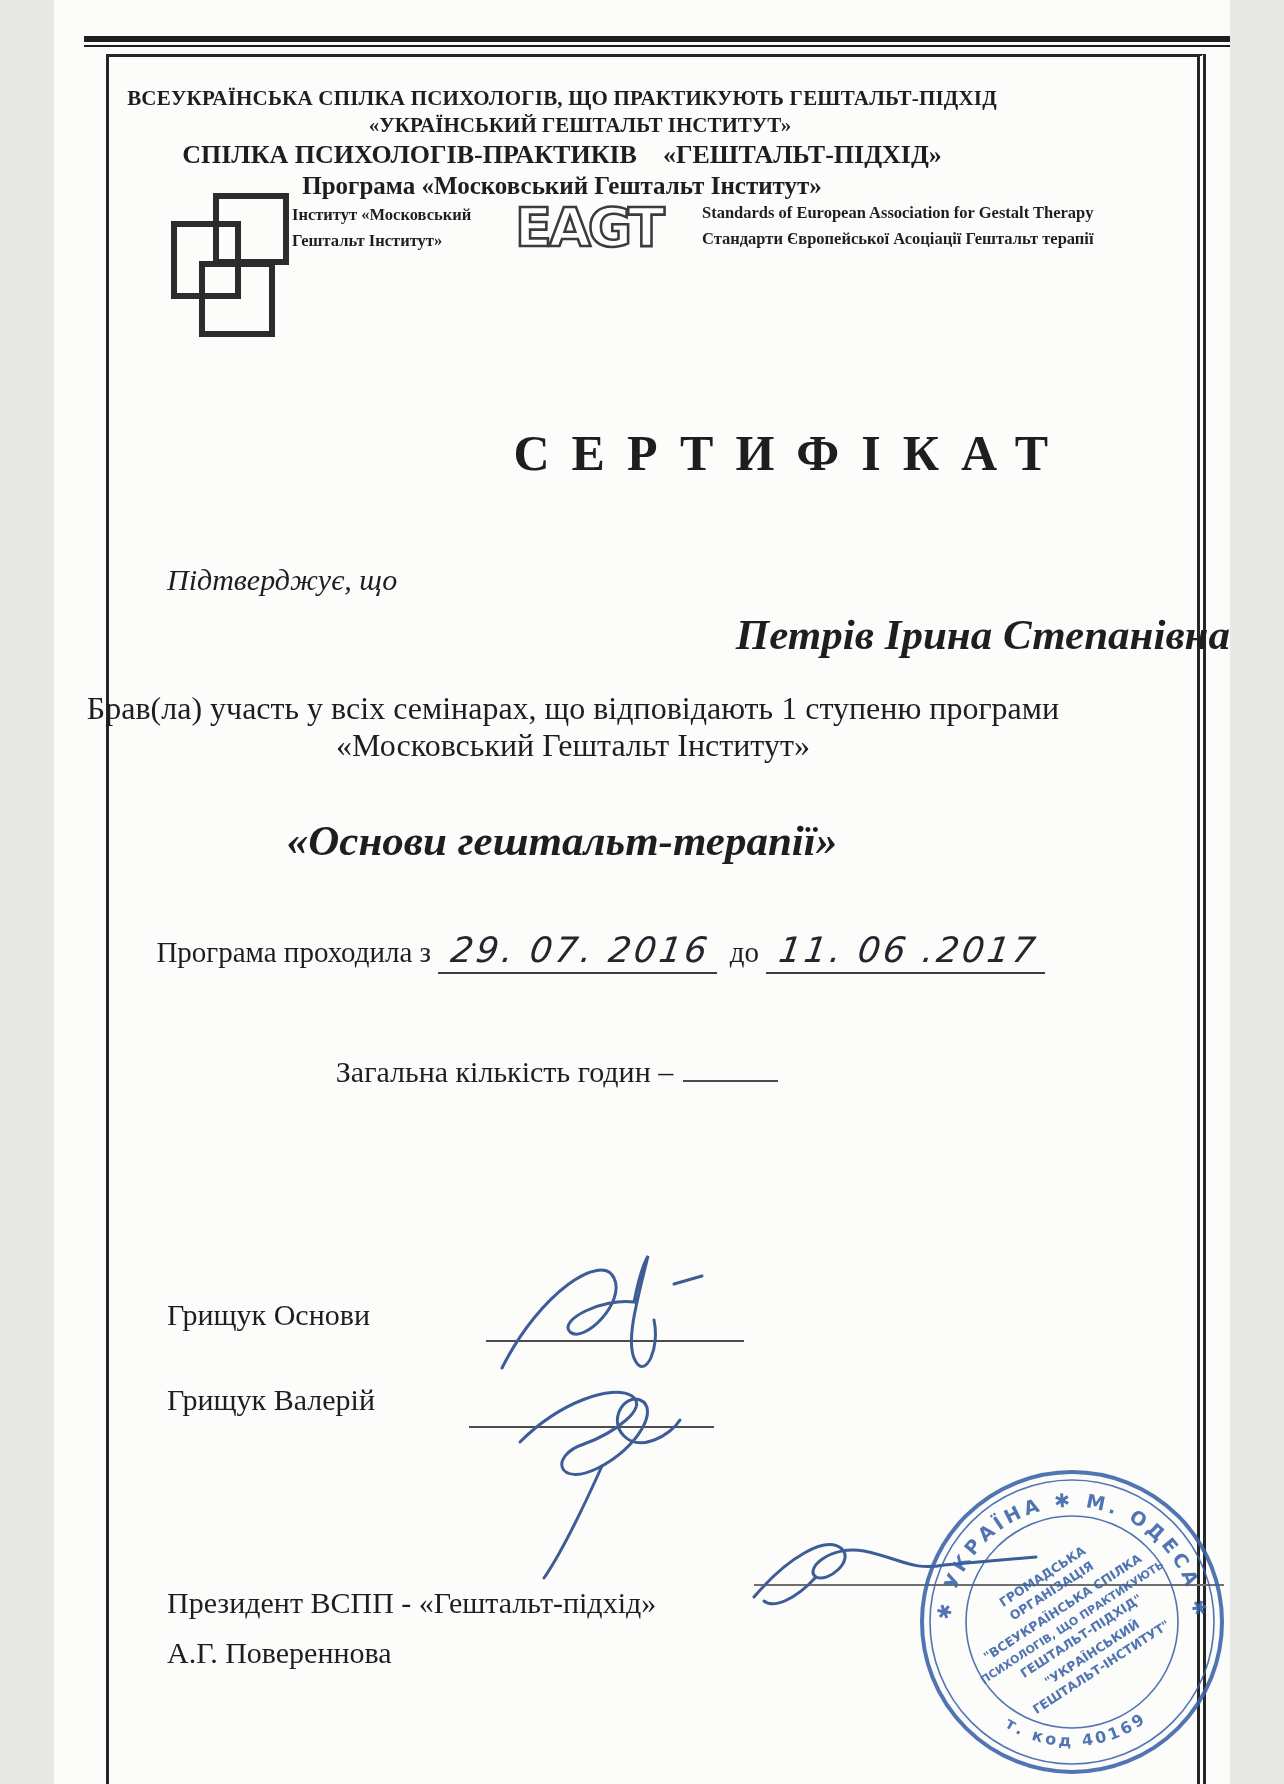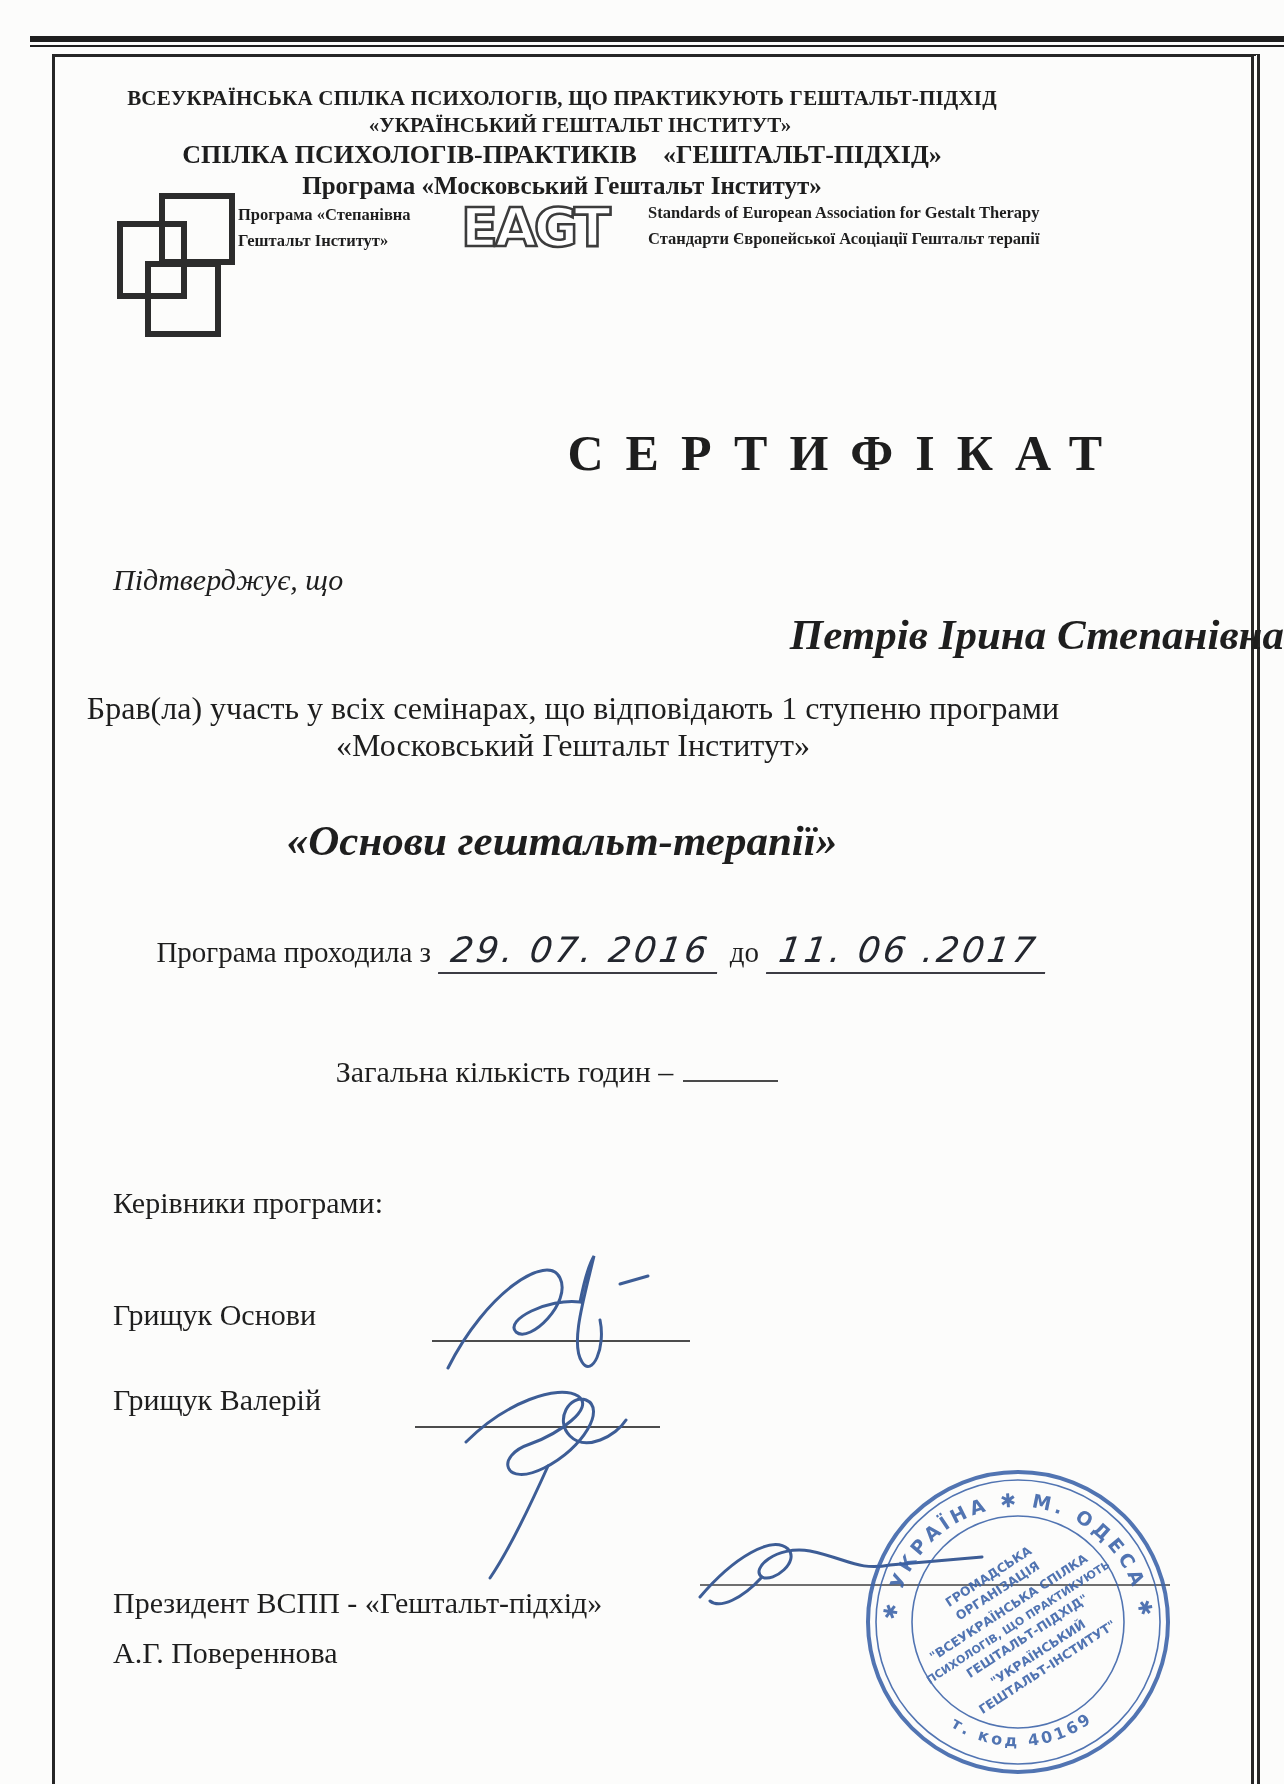--- a/index.html
+++ b/index.html
@@ -1,17 +1,17 @@
 <!DOCTYPE html>
 <html><head>
 <meta charset="utf-8">
 <style>
   html,body{margin:0;padding:0;background:#e8e8e6;}
   .page{
-    position:relative; width:1284px; height:1784px; margin:0 auto;
+    position:relative; width:1176px; height:1784px; margin:0 auto;
     background:#fcfcfb; overflow:hidden;
     font-family:"Liberation Serif","DejaVu Serif",serif; color:#1e1e1e;
   }
   .abs{position:absolute;}
   
   .top-band{left:30px; right:0; top:36px; height:3px;
     border-top:6px solid #1f1f1f; border-bottom:2px solid #1f1f1f;}
   .frame{left:52px; top:54px; right:24px; height:1760px;
     border-left:3px solid #262626; border-top:3px solid #262626;
     border-right:9px double #262626;}
@@ -69,21 +69,21 @@
 
   <svg class="abs" style="left:112px; top:188px;" width="128" height="152" viewBox="0 0 128 152">
     <g fill="none" stroke="#2c2c2c" stroke-width="6">
       <rect x="50" y="8" width="70" height="66"></rect>
       <rect x="8" y="36" width="64" height="72"></rect>
       <rect x="36" y="76" width="70" height="70"></rect>
     </g>
   </svg>
 
   <div class="abs prog-left">
-    <div>Програма «Степанівна</div>
+    <div>Інститут «Московський</div>
     <div>Гештальт Інститут»</div>
   </div>
 
   <svg class="abs" style="left:455px; top:194px;" width="190" height="66" viewBox="0 0 190 66">
     <text x="6" y="52" font-family="DejaVu Sans, sans-serif" font-size="54" font-weight="bold" letter-spacing="-3" fill="#ffffff" stroke="#3c3c3c" stroke-width="2.6">EAGT</text>
   </svg>
 
   <div class="abs standards">
     <div>Standards of  European Association for Gestalt Therapy</div>
     <div>Стандарти  Європейської Асоціації  Гештальт терапії</div>
@@ -101,21 +101,20 @@
     <span class="dates-prefix">Програма проходила з</span>
     <span class="hand">29. 07. 2016</span>
     <span class="dates-mid">до</span>
     <span class="hand">11. 06 .2017</span>
   </div>
 
   <div class="abs hours">
     <span>Загальна кількість годин –</span><span class="hours-blank"></span>
   </div>
 
-  <div class="abs leaders-heading">Керівники програми:</div>
 
   <div class="abs leader1">Грищук Основи</div>
   <div class="abs sigline sl1"></div>
   <svg class="abs sig-svg" style="left:428px; top:1240px;" width="290" height="170" viewBox="0 0 290 170">
     <path stroke-width="3" d="M20 128 C58 52 120 12 132 38 C144 62 102 104 88 92 C76 80 120 58 152 62 C156 42 160 26 166 16 C156 58 142 104 154 122 C164 138 178 108 172 80"></path>
     <path stroke-width="3" d="M192 44 L220 36"></path>
   </svg>
 
   <div class="abs leader2">Грищук Валерій</div>
   <div class="abs sigline sl2"></div>

